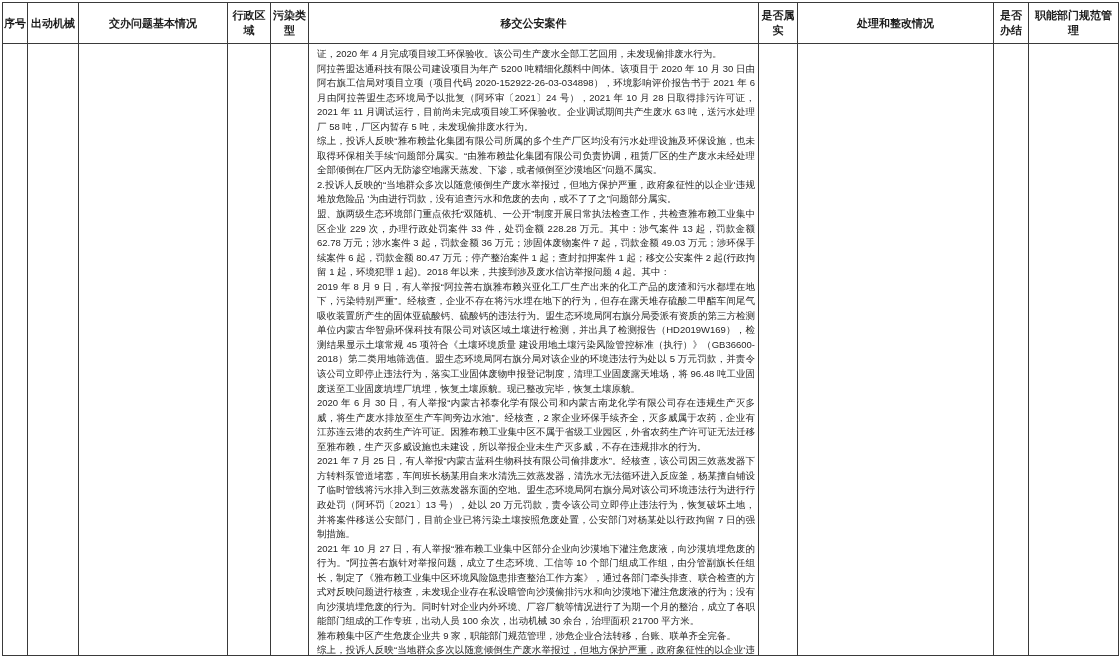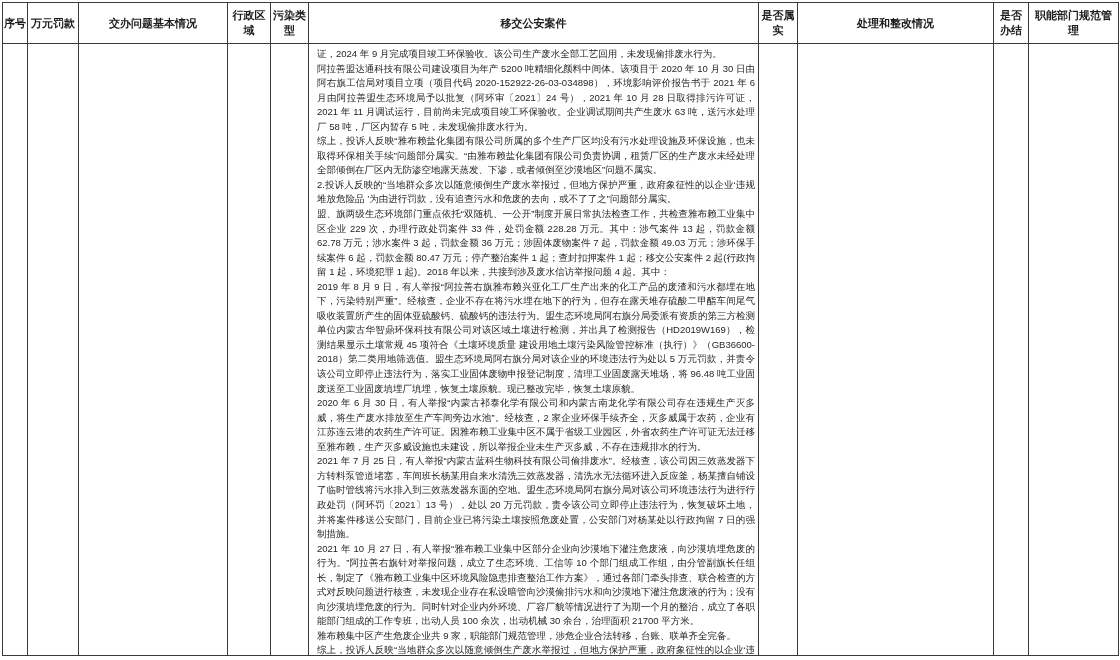--- a/index.html
+++ b/index.html
@@ -51,41 +51,41 @@
       <col style="width:38px">
       <col style="width:450px">
       <col style="width:39px">
       <col style="width:196px">
       <col style="width:35px">
       <col style="width:90px">
     </colgroup>
     <thead>
       <tr>
         <th>序号</th>
-        <th>万元罚款</th>
+        <th>出动机械</th>
         <th>交办问题基本情况</th>
         <th>行政区域</th>
         <th>污染类型</th>
         <th>移交公安案件</th>
         <th>是否属实</th>
         <th>处理和整改情况</th>
         <th>是否办结</th>
         <th>职能部门规范管理</th>
       </tr>
     </thead>
     <tbody>
       <tr>
         <td class="cell-empty"></td>
         <td class="cell-empty"></td>
         <td class="cell-empty"></td>
         <td class="cell-empty"></td>
         <td class="cell-empty"></td>
         <td class="cell-investigation">
           <div class="inv-text">
-            <p>证，2024 年 9 月完成项目竣工环保验收。该公司生产废水全部工艺回用，未发现偷排废水行为。</p>
+            <p>证，2020 年 4 月完成项目竣工环保验收。该公司生产废水全部工艺回用，未发现偷排废水行为。</p>
             <p>阿拉善盟达通科技有限公司建设项目为年产 5200 吨精细化颜料中间体。该项目于 2020 年 10 月 30 日由阿右旗工信局对项目立项（项目代码 2020-152922-26-03-034898），环境影响评价报告书于 2021 年 6 月由阿拉善盟生态环境局予以批复（阿环审〔2021〕24 号），2021 年 10 月 28 日取得排污许可证，2021 年 11 月调试运行，目前尚未完成项目竣工环保验收。企业调试期间共产生废水 63 吨，送污水处理厂 58 吨，厂区内暂存 5 吨，未发现偷排废水行为。</p>
             <p>综上，投诉人反映“雅布赖盐化集团有限公司所属的多个生产厂区均没有污水处理设施及环保设施，也未取得环保相关手续”问题部分属实。“由雅布赖盐化集团有限公司负责协调，租赁厂区的生产废水未经处理全部倾倒在厂区内无防渗空地露天蒸发、下渗，或者倾倒至沙漠地区”问题不属实。</p>
             <p>2.投诉人反映的“当地群众多次以随意倾倒生产废水举报过，但地方保护严重，政府象征性的以企业‘违规堆放危险品 ’为由进行罚款，没有追查污水和危废的去向，或不了了之”问题部分属实。</p>
             <p>盟、旗两级生态环境部门重点依托“双随机、一公开”制度开展日常执法检查工作，共检查雅布赖工业集中区企业 229 次，办理行政处罚案件 33 件，处罚金额 228.28 万元。其中：涉气案件 13 起，罚款金额 62.78 万元；涉水案件 3 起，罚款金额 36 万元；涉固体废物案件 7 起，罚款金额 49.03 万元；涉环保手续案件 6 起，罚款金额 80.47 万元；停产整治案件 1 起；查封扣押案件 1 起；移交公安案件 2 起(行政拘留 1 起，环境犯罪 1 起)。2018 年以来，共接到涉及废水信访举报问题 4 起。其中：</p>
             <p>2019 年 8 月 9 日，有人举报“阿拉善右旗雅布赖兴亚化工厂生产出来的化工产品的废渣和污水都埋在地下，污染特别严重”。经核查，企业不存在将污水埋在地下的行为，但存在露天堆存硫酸二甲酯车间尾气吸收装置所产生的固体亚硫酸钙、硫酸钙的违法行为。盟生态环境局阿右旗分局委派有资质的第三方检测单位内蒙古华智鼎环保科技有限公司对该区域土壤进行检测，并出具了检测报告（HD2019W169），检测结果显示土壤常规 45 项符合《土壤环境质量 建设用地土壤污染风险管控标准（执行）》（GB36600-2018）第二类用地筛选值。盟生态环境局阿右旗分局对该企业的环境违法行为处以 5 万元罚款，并责令该公司立即停止违法行为，落实工业固体废物申报登记制度，清理工业固废露天堆场，将 96.48 吨工业固废送至工业固废填埋厂填埋，恢复土壤原貌。现已整改完毕，恢复土壤原貌。</p>
             <p>2020 年 6 月 30 日，有人举报“内蒙古祁泰化学有限公司和内蒙古南龙化学有限公司存在违规生产灭多威，将生产废水排放至生产车间旁边水池”。经核查，2 家企业环保手续齐全，灭多威属于农药，企业有江苏连云港的农药生产许可证。因雅布赖工业集中区不属于省级工业园区，外省农药生产许可证无法迁移至雅布赖，生产灭多威设施也未建设，所以举报企业未生产灭多威，不存在违规排水的行为。</p>
             <p>2021 年 7 月 25 日，有人举报“内蒙古蓝科生物科技有限公司偷排废水”。经核查，该公司因三效蒸发器下方转料泵管道堵塞，车间班长杨某用自来水清洗三效蒸发器，清洗水无法循环进入反应釜，杨某擅自铺设了临时管线将污水排入到三效蒸发器东面的空地。盟生态环境局阿右旗分局对该公司环境违法行为进行行政处罚（阿环罚〔2021〕13 号），处以 20 万元罚款，责令该公司立即停止违法行为，恢复破坏土地，并将案件移送公安部门，目前企业已将污染土壤按照危废处置，公安部门对杨某处以行政拘留 7 日的强制措施。</p>
             <p>2021 年 10 月 27 日，有人举报“雅布赖工业集中区部分企业向沙漠地下灌注危废液，向沙漠填埋危废的行为。”阿拉善右旗针对举报问题，成立了生态环境、工信等 10 个部门组成工作组，由分管副旗长任组长，制定了《雅布赖工业集中区环境风险隐患排查整治工作方案》，通过各部门牵头排查、联合检查的方式对反映问题进行核查，未发现企业存在私设暗管向沙漠偷排污水和向沙漠地下灌注危废液的行为；没有向沙漠填埋危废的行为。同时针对企业内外环境、厂容厂貌等情况进行了为期一个月的整治，成立了各职能部门组成的工作专班，出动人员 100 余次，出动机械 30 余台，治理面积 21700 平方米。</p>
             <p>雅布赖集中区产生危废企业共 9 家，职能部门规范管理，涉危企业合法转移，台账、联单齐全完备。</p>
             <p>综上，投诉人反映“当地群众多次以随意倾倒生产废水举报过，但地方保护严重，政府象征性的以企业‘违规堆放危险品’为由进行罚款，没有追查污水和危废的去向，或不了了之”问题部分属实。</p>

